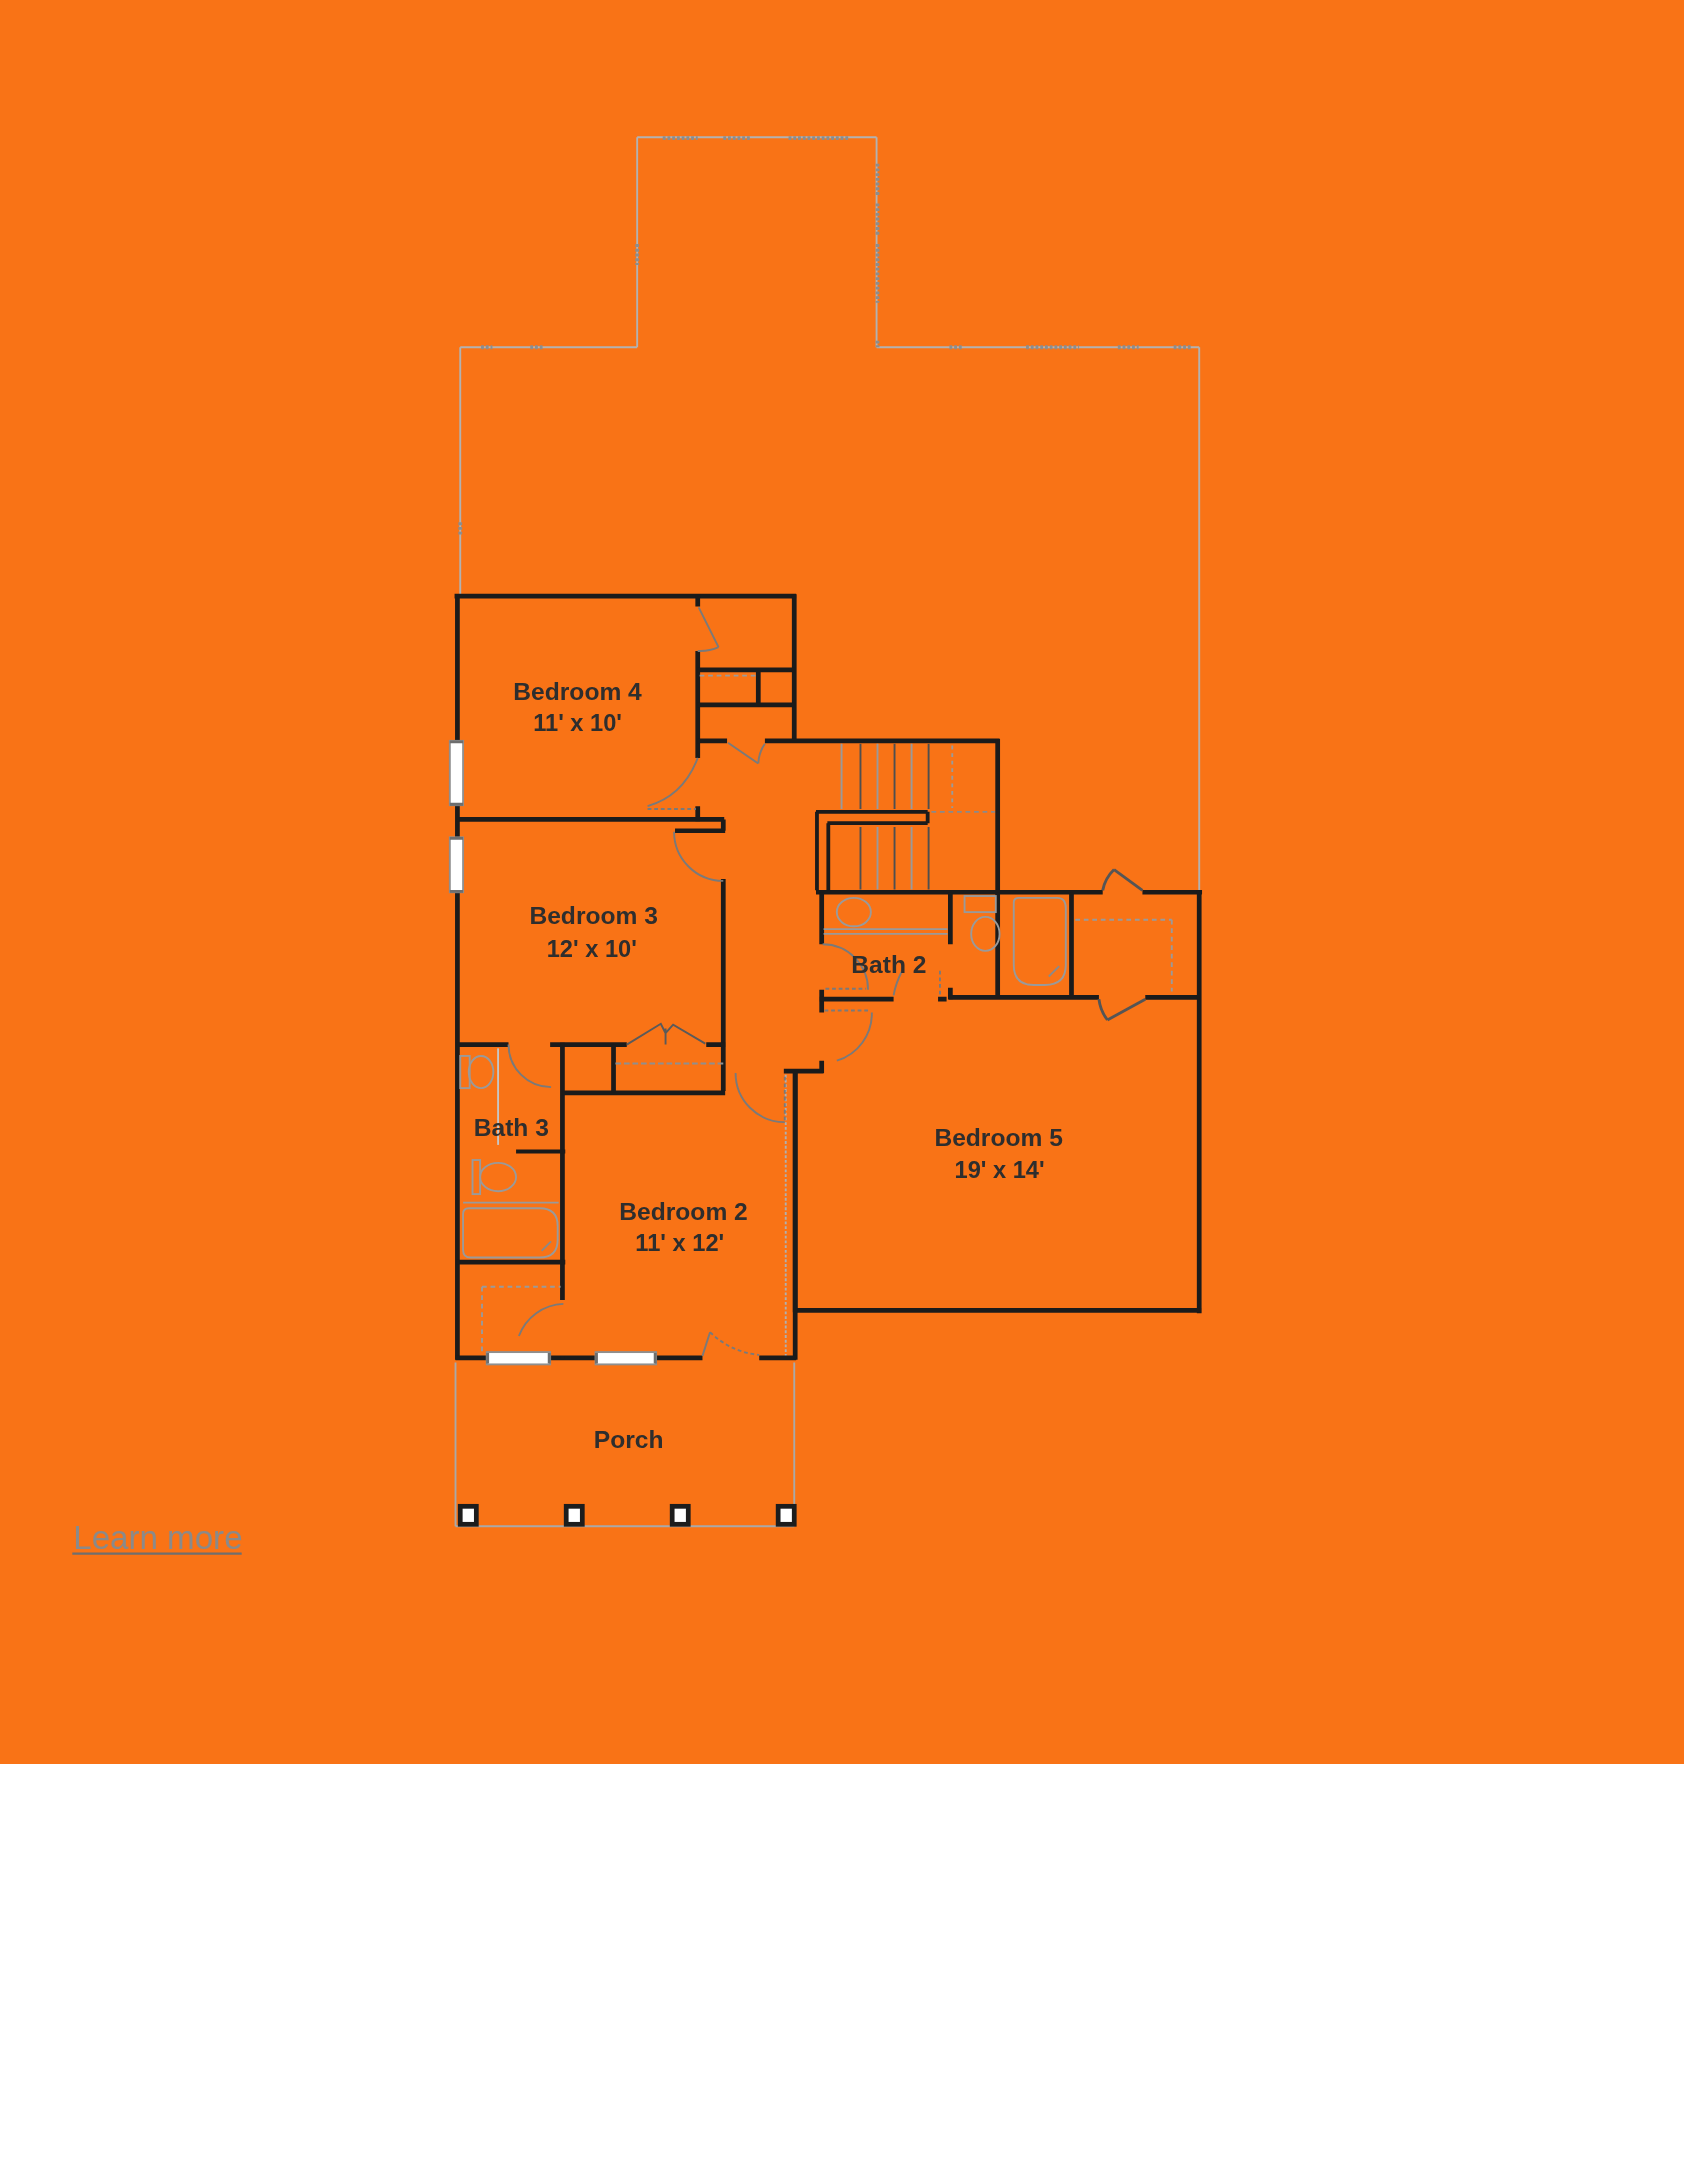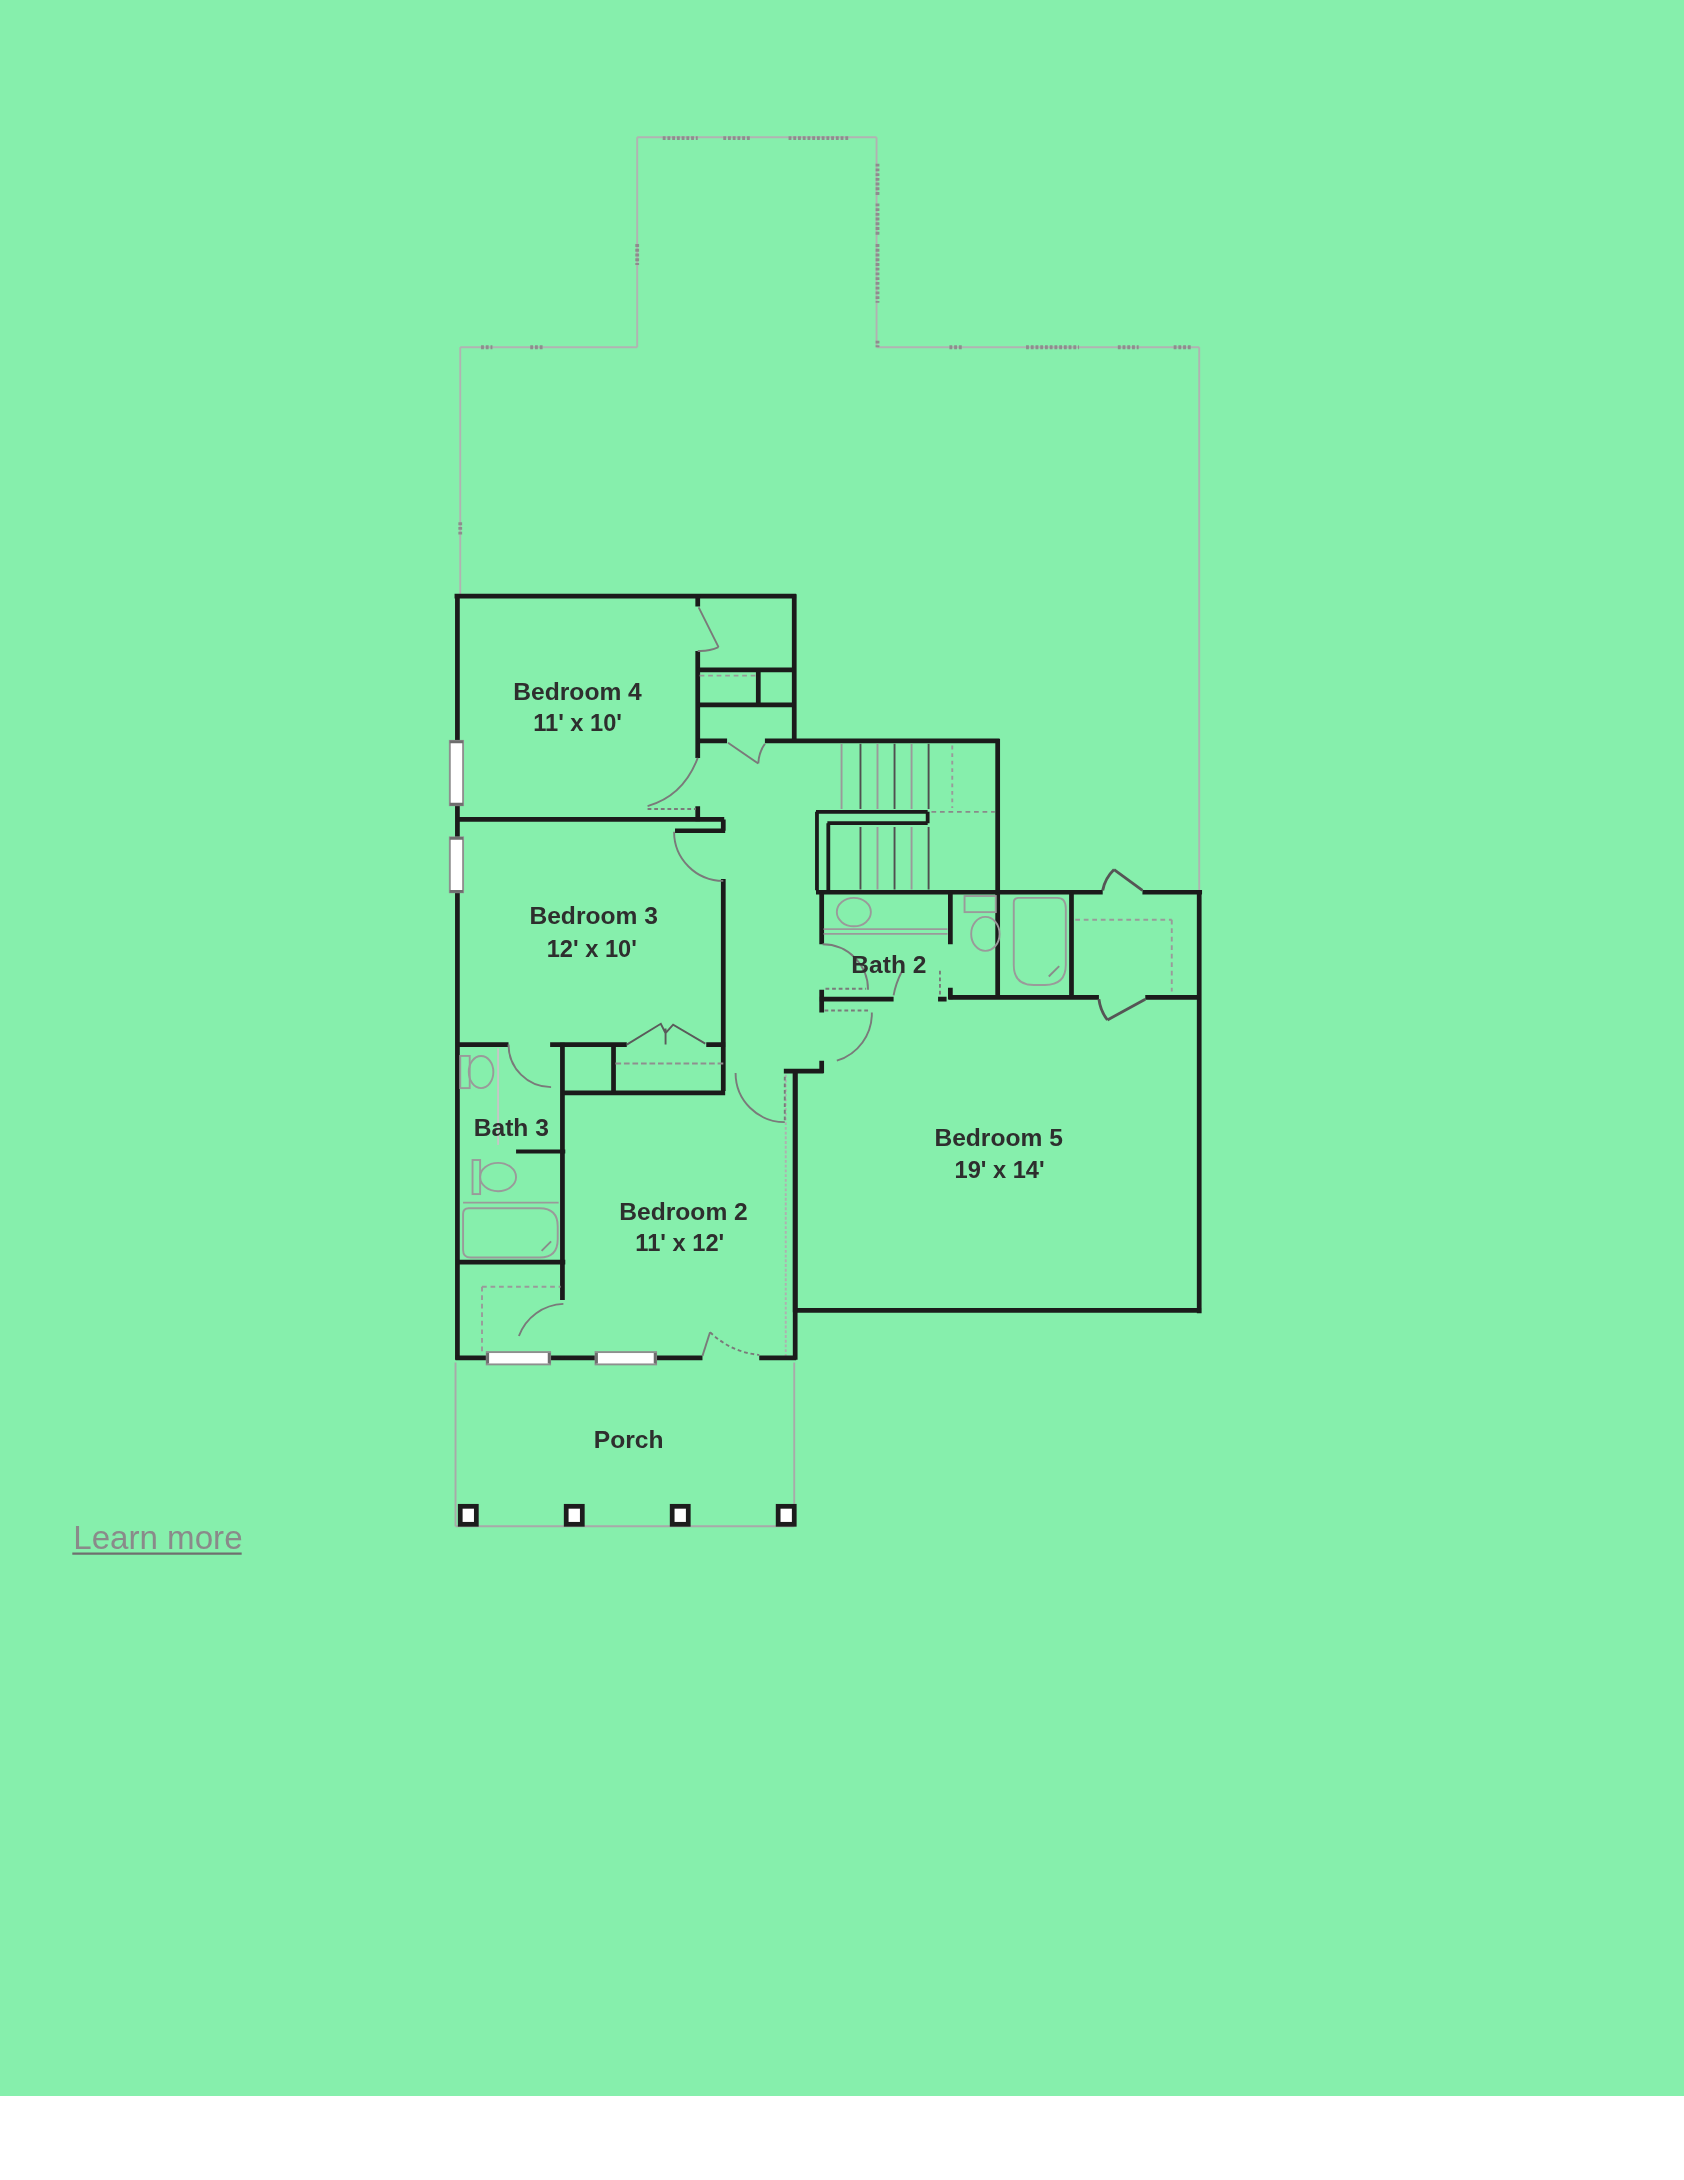--- a/index.html
+++ b/index.html
@@ -1,16 +1,16 @@
 <!DOCTYPE html>
 <html style="font-size:15px"><head>
 <meta charset="utf-8">
 <style>
   html,body{margin:0;padding:0;background:#ffffff;}
-  .page{position:relative;width:1685px;height:2096px;background:#86efac;overflow:hidden;text-align:right;}
+  .page{position:relative;width:1685px;height:1764px;background:#f97316;overflow:hidden;text-align:right;}
   svg{position:absolute;left:0;top:0;}
   text{font-family:"Liberation Sans", sans-serif;}
 </style>
 </head>
 <body>
 
 <div class="page">
 <svg width="1685" height="2180" viewBox="0 0 1780 2304" fill="none">
 
 <g stroke="#b2b2b2" stroke-width="2">

